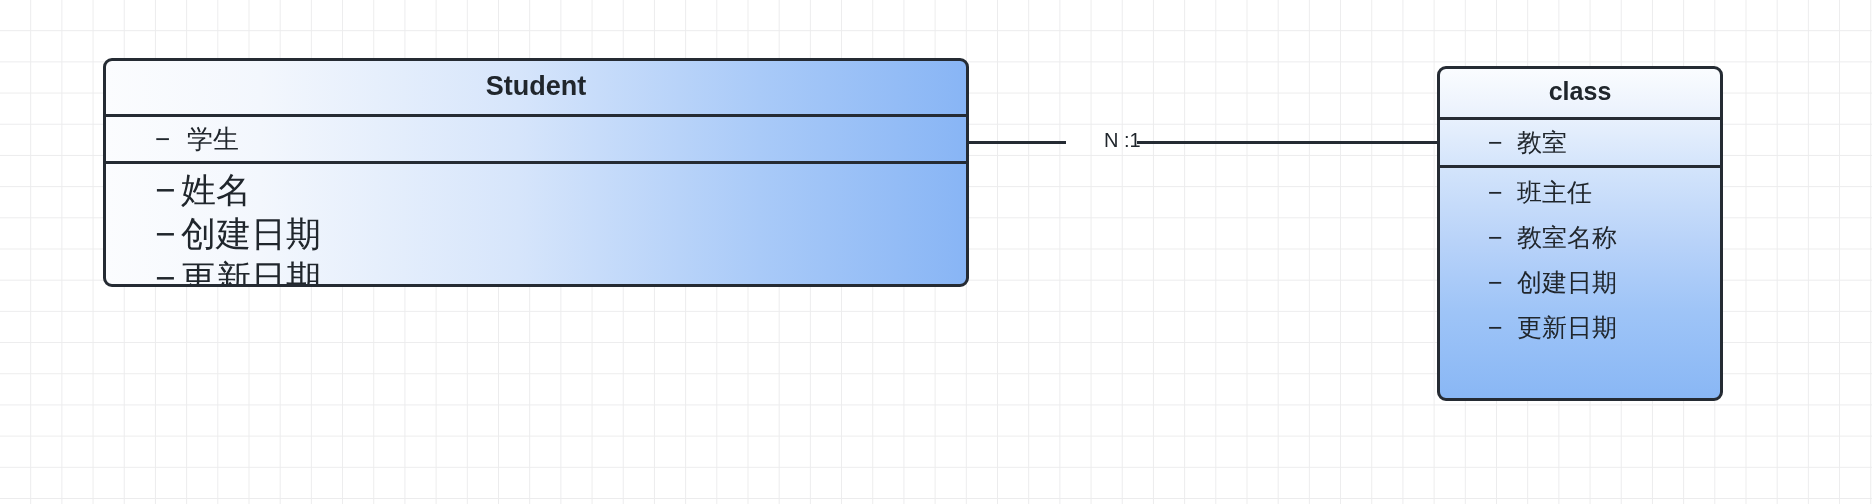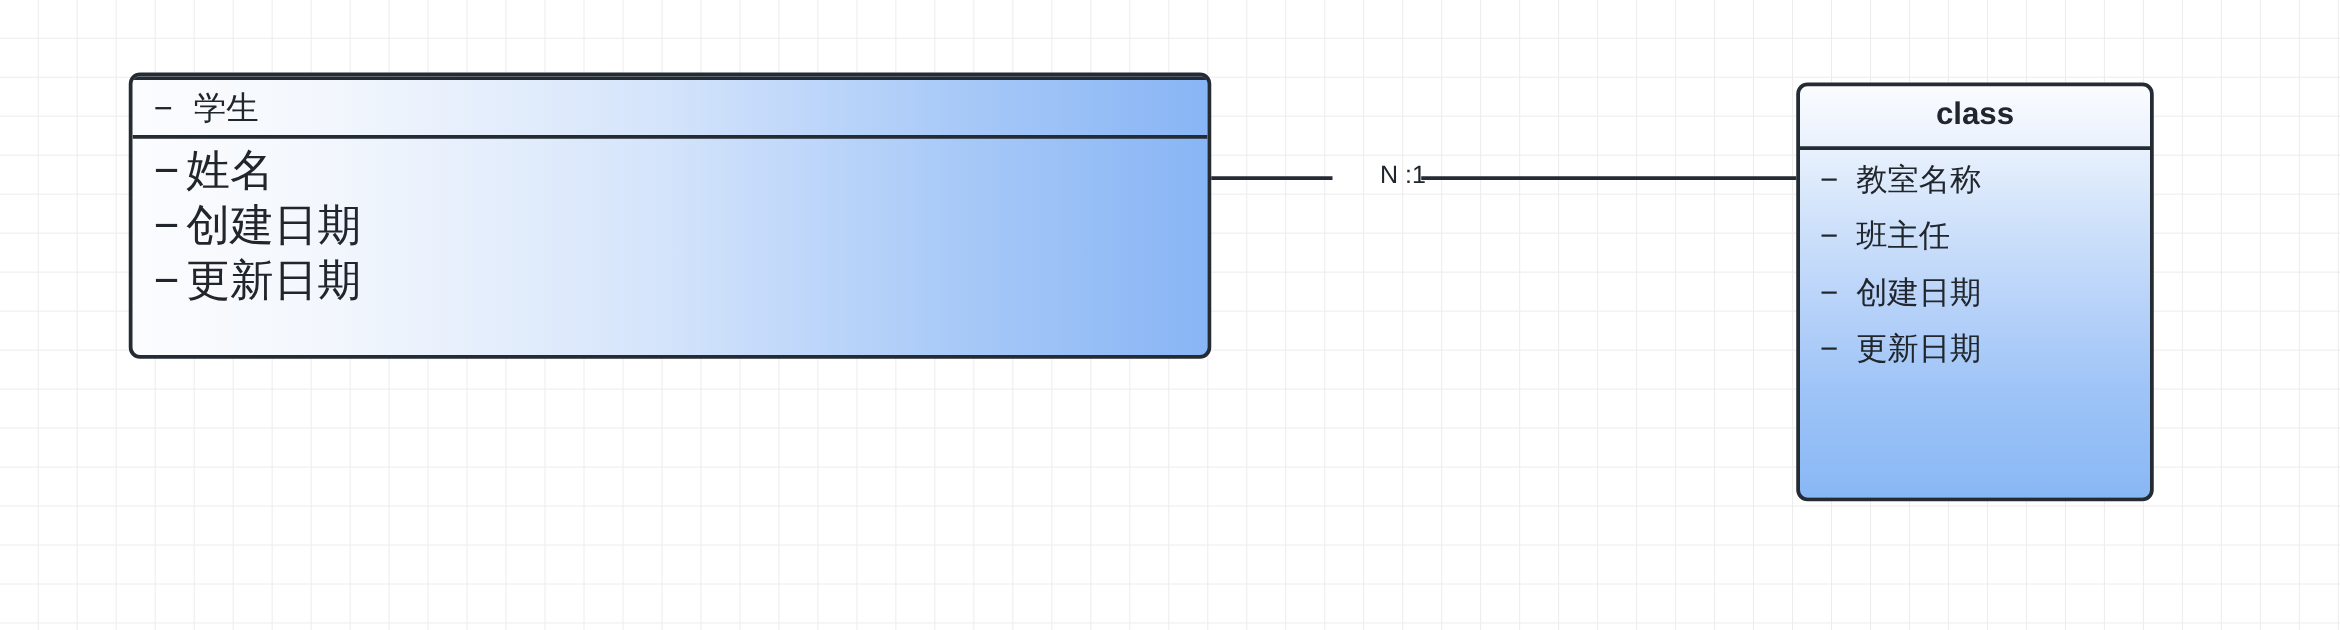--- a/index.html
+++ b/index.html
@@ -49,20 +49,21 @@
     box-sizing: border-box;
     width: 100%;
     border-top: 3px solid #252b33;
   }
 
   .uml-row {
     box-sizing: border-box;
     white-space: nowrap;
     color: #20262c;
     display: block;
+    margin-left: 32px;
   }
 
   .uml-row .vis {
     display: inline-block;
   }
 
   
   #student-box {
     left: 103px;
     top: 58px;
@@ -145,20 +146,21 @@
     background: transparent;
     white-space: nowrap;
   }
 </style>
 </head>
 <body>
 
 <div id="canvas">
 
   <div class="uml-box" id="student-box">
+    <div class="uml-title">Student</div>
 
     <div class="uml-section sec-primary">
       <div class="uml-row">
         <span class="vis">−</span><span>学生</span>
       </div>
     </div>
 
     <div class="uml-section sec-attrs">
       <div class="uml-row">
         <span class="vis">−</span><span>姓名</span>
@@ -174,29 +176,34 @@
 
   <div id="connector">
     <div class="conn-seg seg-left"></div>
     <div class="conn-seg seg-right"></div>
   </div>
   <div id="connector-label">N :1</div>
 
   <div class="uml-box" id="class-box">
     <div class="uml-title">class</div>
 
+    <div class="uml-section sec-primary">
+      <div class="uml-row">
+        <span class="vis">−</span><span>教室</span>
+      </div>
+    </div>
 
     <div class="uml-section sec-attrs">
       <div class="uml-row">
+        <span class="vis">−</span><span>班主任</span>
+      </div>
+      <div class="uml-row">
         <span class="vis">−</span><span>教室名称</span>
       </div>
       <div class="uml-row">
-        <span class="vis">−</span><span>班主任</span>
-      </div>
-      <div class="uml-row">
         <span class="vis">−</span><span>创建日期</span>
       </div>
       <div class="uml-row">
         <span class="vis">−</span><span>更新日期</span>
       </div>
     </div>
   </div>
 
 </div>
 

